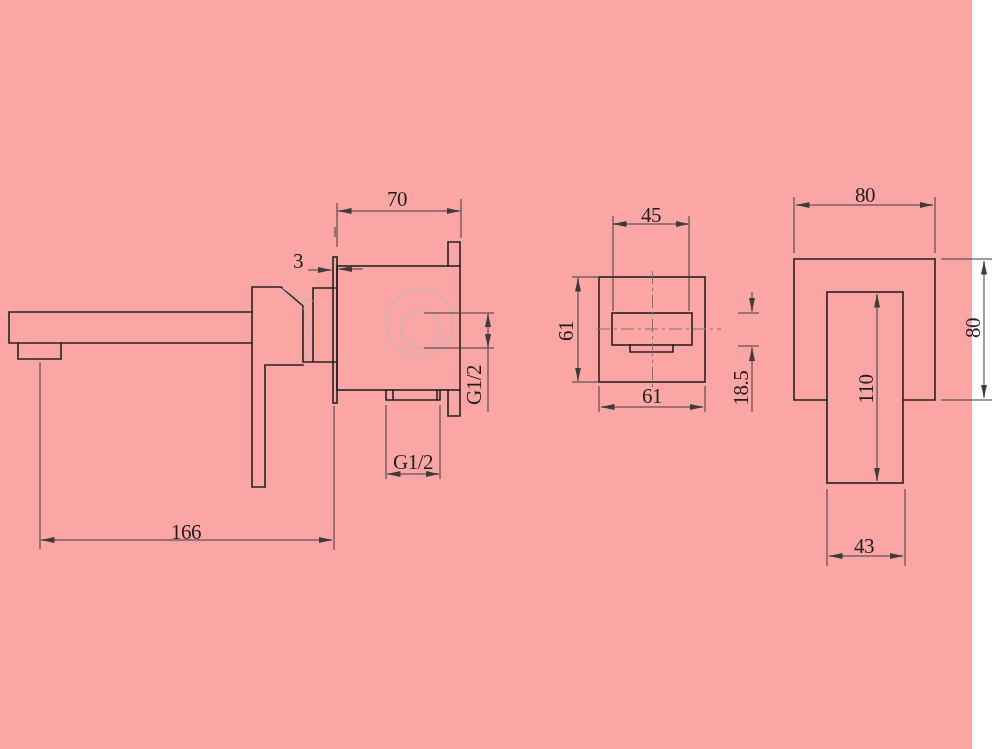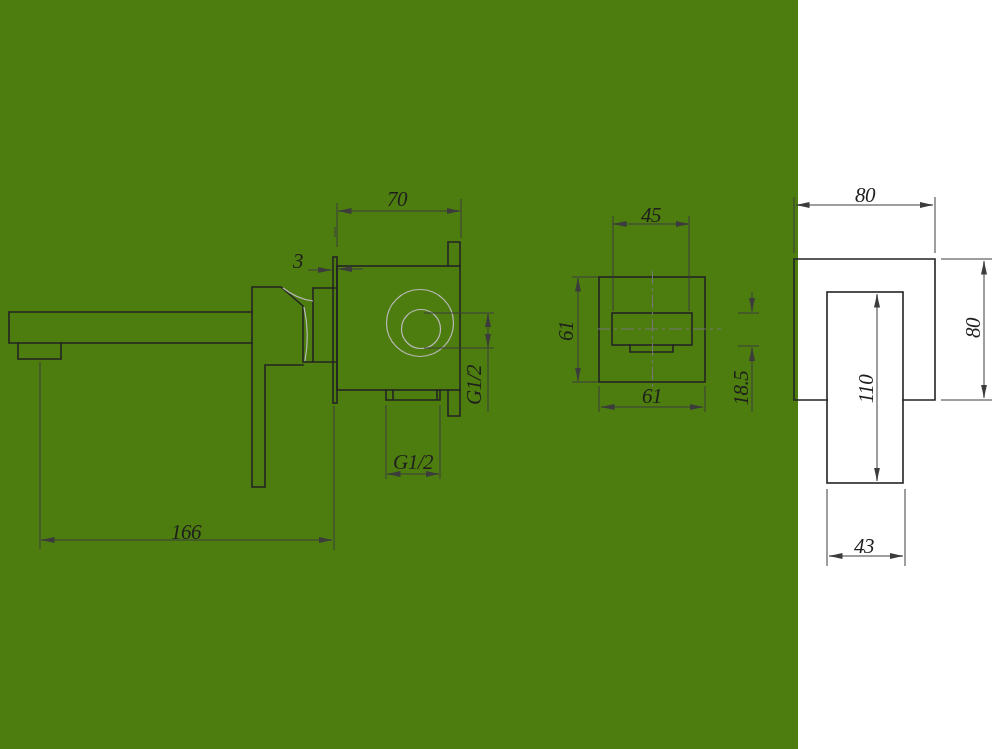--- a/index.html
+++ b/index.html
@@ -5,24 +5,23 @@
   html, body {
     margin: 0;
     padding: 0;
     width: 1000px;
     height: 749px;
     background: #ffffff;
     overflow: hidden;
   }
   #canvas {
     position: relative;
-    width: 798px;
+    width: 972px;
     height: 749px;
-    background: #4d7c0f;
-    font-style: italic;
+    background: #fca5a5;
   }
   svg {
     position: absolute;
     left: 0;
     top: 0;
   }
   .obj {
     fill: none;
     stroke: #232323;
     stroke-width: 1.6;

